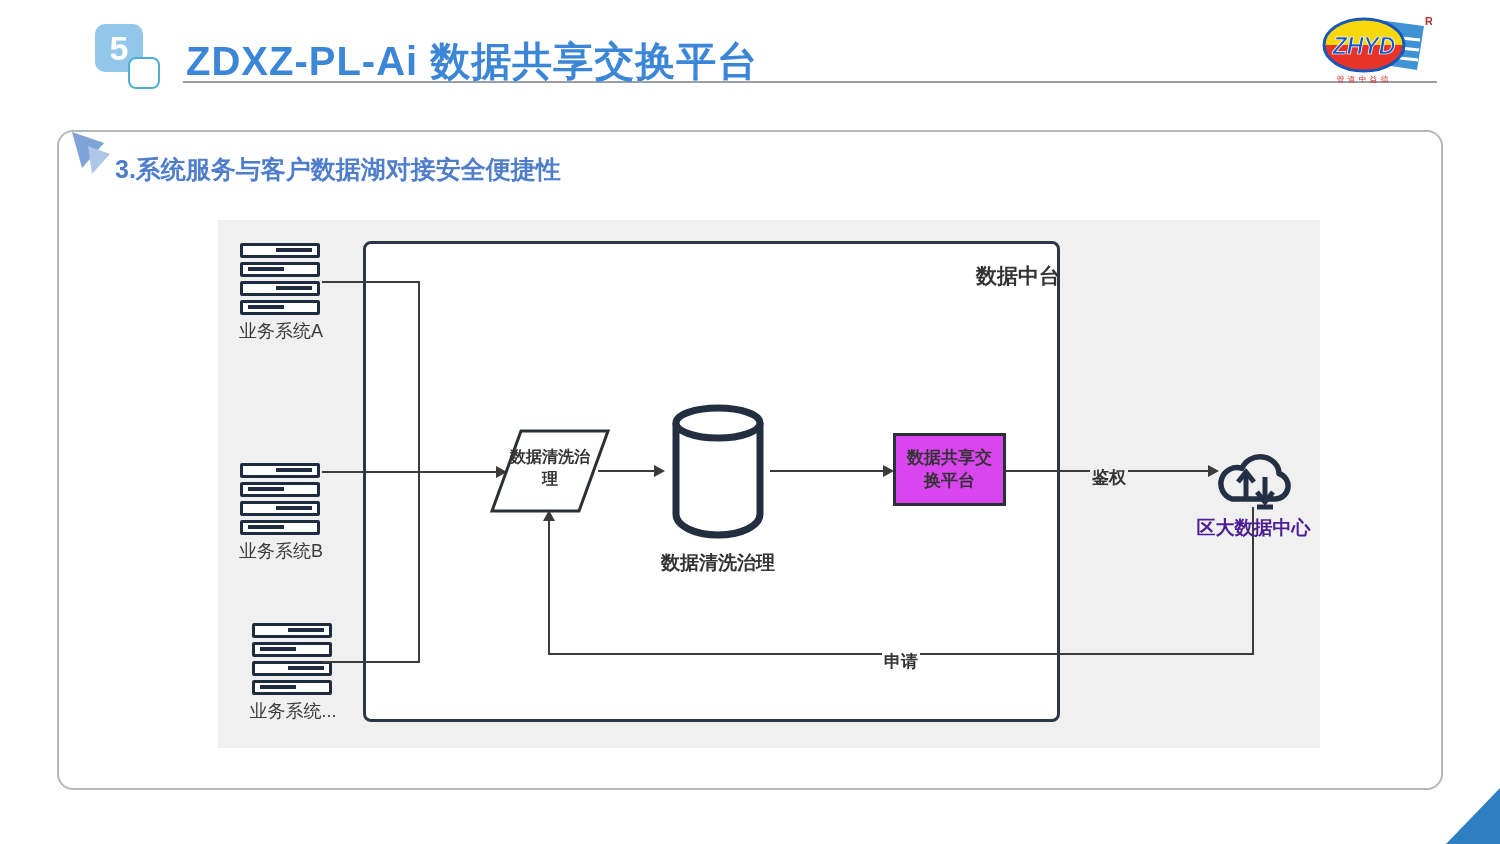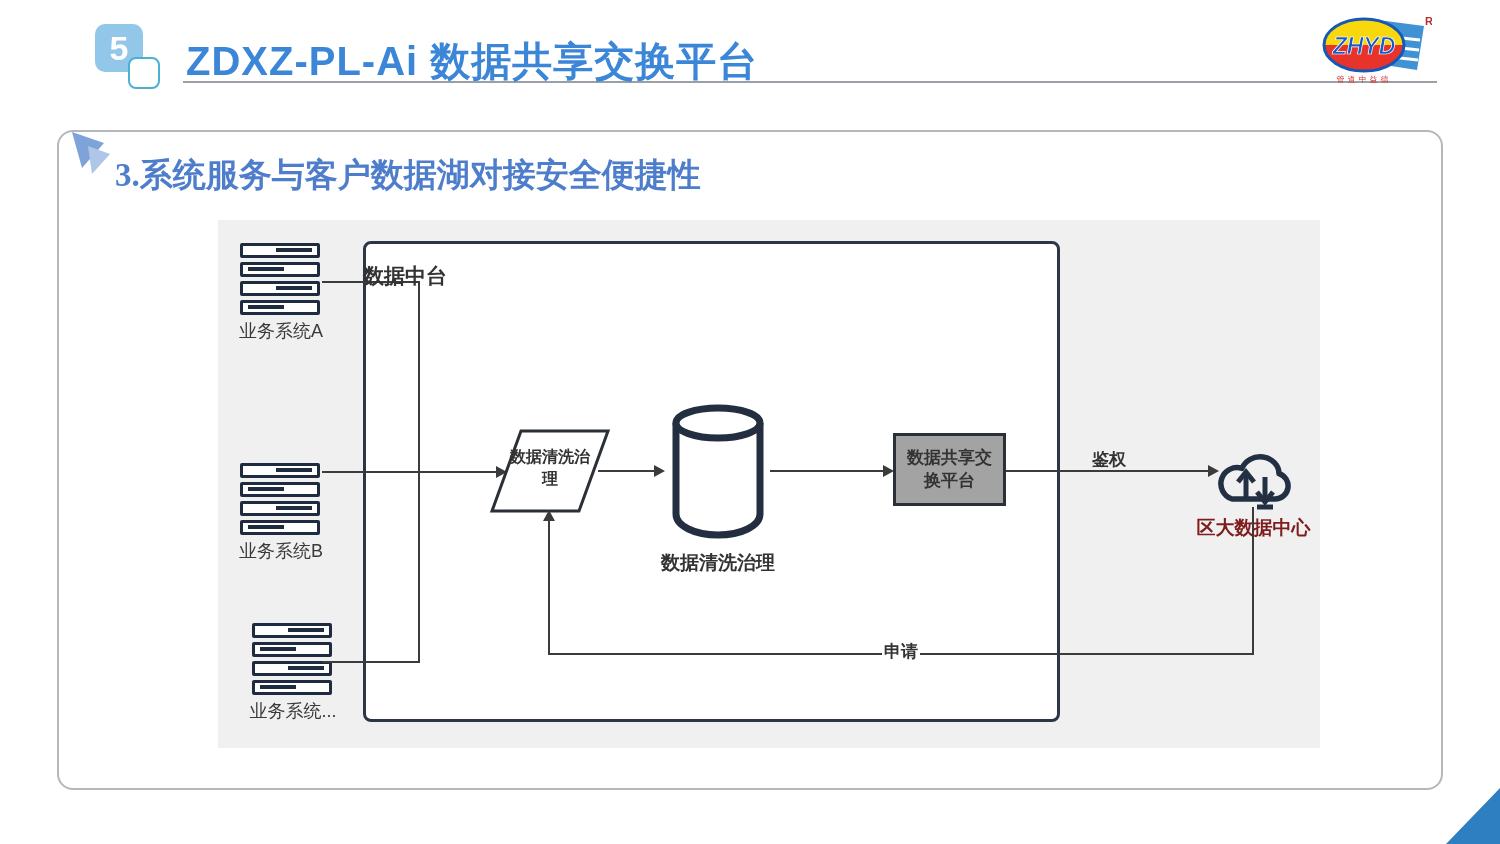--- a/index.html
+++ b/index.html
@@ -16,30 +16,30 @@
     border:2px solid #4bb1d4; border-radius:8px; z-index:3; }
   .page-title { left:186px; top:34px; width:1000px; font-size:40px; font-weight:bold;
     color:#3c86d8; letter-spacing:1px; white-space:nowrap; z-index:2; }
   .header-rule { left:183px; top:81px; width:1254px; height:2px; background:#9aa0a5; }
   .logo-wrap { left:1320px; top:14px; width:112px; height:72px; }
 
   
   .card { left:57px; top:130px; width:1386px; height:660px; background:#fff;
     border:2px solid #b5b8bb; border-radius:16px; }
   .flags { left:70px; top:130px; width:44px; height:58px; z-index:2; }
-  .section-heading { left:115px; top:153px; width:900px; font-size:33px; font-weight:bold;
-    color:#4e7ecb; white-space:nowrap; z-index:2;font-family:Liberation Serif, serif; }
+  .section-heading { left:115px; top:153px; width:900px; font-size:25px; font-weight:bold;
+    color:#4e7ecb; white-space:nowrap; z-index:2; }
 
   
   .panel { left:218px; top:220px; width:1102px; height:528px; background:#f0f0f0; }
   .panel .abs { position:absolute; }
 
   .platform-box { left:145px; top:21px; width:697px; height:481px; background:#fff;
     border:3px solid #2d3644; border-radius:8px; z-index:1; }
-  .platform-title { left:145px; top:42px; width:697px; text-align:left;
+  .platform-title { left:145px; top:42px; width:697px; text-align:right;
     font-size:21px; font-weight:bold; color:#333; z-index:3; }
 
   
   .server-group { width:110px; }
   .server-icon { width:80px; margin-left:14px; }
   .server-bar { width:80px; height:15px; background:#fff; border:3px solid #1f2b3e;
     border-radius:2px; margin-bottom:4px; position:relative; }
   .server-bar .dash { position:absolute; top:2px; height:4px; width:36px; background:#1f2b3e; }
   .server-bar.r .dash { right:5px; } .server-bar.l .dash { left:5px; }
   .server-label { width:110px; text-align:center; margin-top:4px;
@@ -54,33 +54,33 @@
   .arrow-up { width:0; height:0; border-left:6px solid transparent;
     border-right:6px solid transparent; border-bottom:11px solid #3b3b3b; z-index:2; }
 
   
   .para-svg { left:270px; top:208px; z-index:2; }
   .para-text { left:287px; top:226px; width:90px; text-align:center; font-size:16px;
     font-weight:bold; color:#333; line-height:1.35; z-index:3; }
   .cyl-svg { left:450px; top:181px; z-index:2; }
   .warehouse-label { left:430px; top:330px; width:140px; text-align:center;
     font-size:19px; font-weight:bold; color:#333; z-index:2; }
-  .exchange-box { left:675px; top:213px; width:113px; height:73px; background:#a3a3a3;
+  .exchange-box { left:675px; top:213px; width:113px; height:73px; background:#d946ef;
     border:3px solid #2b2f36; display:flex; align-items:center; justify-content:center;
     z-index:2; }
   .exchange-text { width:92px; text-align:center; font-size:17px; font-weight:bold;
     color:#333; line-height:1.3; }
   .cloud-svg { left:994px; top:221px; z-index:2; }
   .cloud-label { left:958px; top:295px; width:155px; text-align:center;
-    font-size:19px; font-weight:bold; color:#7f1d1d; z-index:3; }
+    font-size:19px; font-weight:bold; color:#4c1d95; z-index:3; }
 
   .edge-label { font-size:17px; font-weight:bold; color:#333; z-index:3;
     line-height:1; padding:1px 2px; }
-  .auth-label  { left:872px; top:230px; background:#f0f0f0; }
-  .apply-label { left:664px; top:422px; background:#fff; }
+  .auth-label  { left:872px; top:248px; background:#f0f0f0; }
+  .apply-label { left:664px; top:432px; background:#fff; }
 
   
   .corner-tri { right:0; bottom:0; width:54px; height:56px; background:#2d7fc1;
     clip-path:polygon(100% 0, 100% 100%, 0 100%); }
 </style>
 </head>
 <body>
 
 <div id="slide">
 

